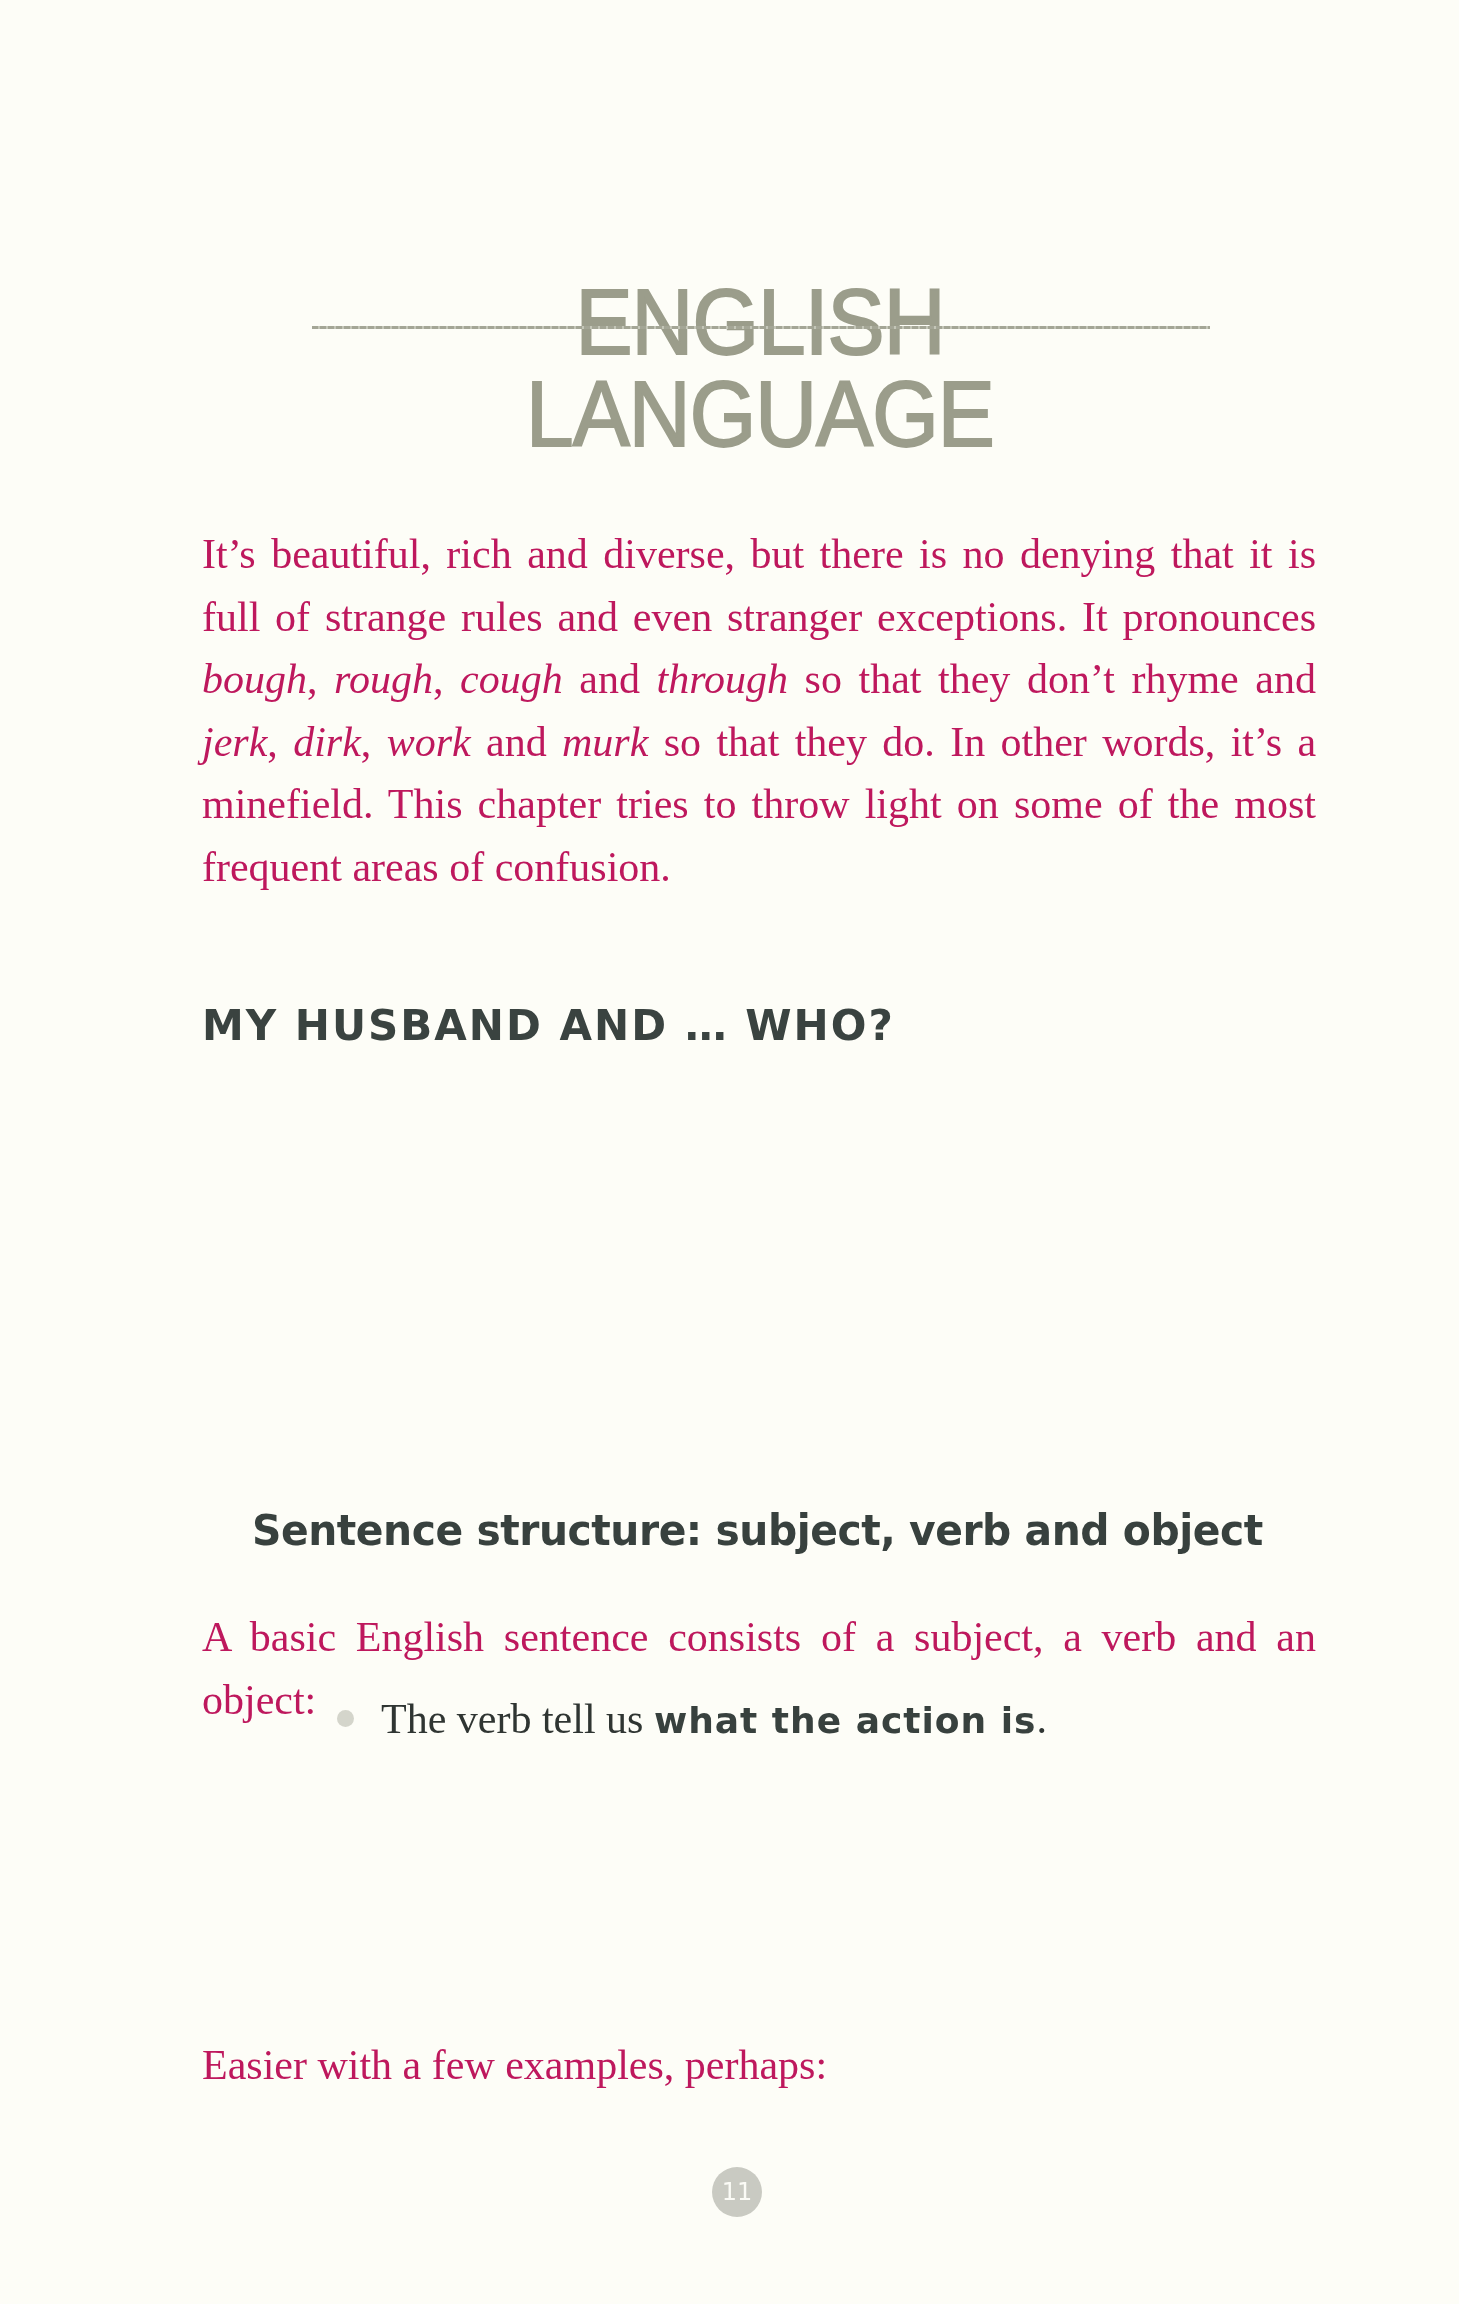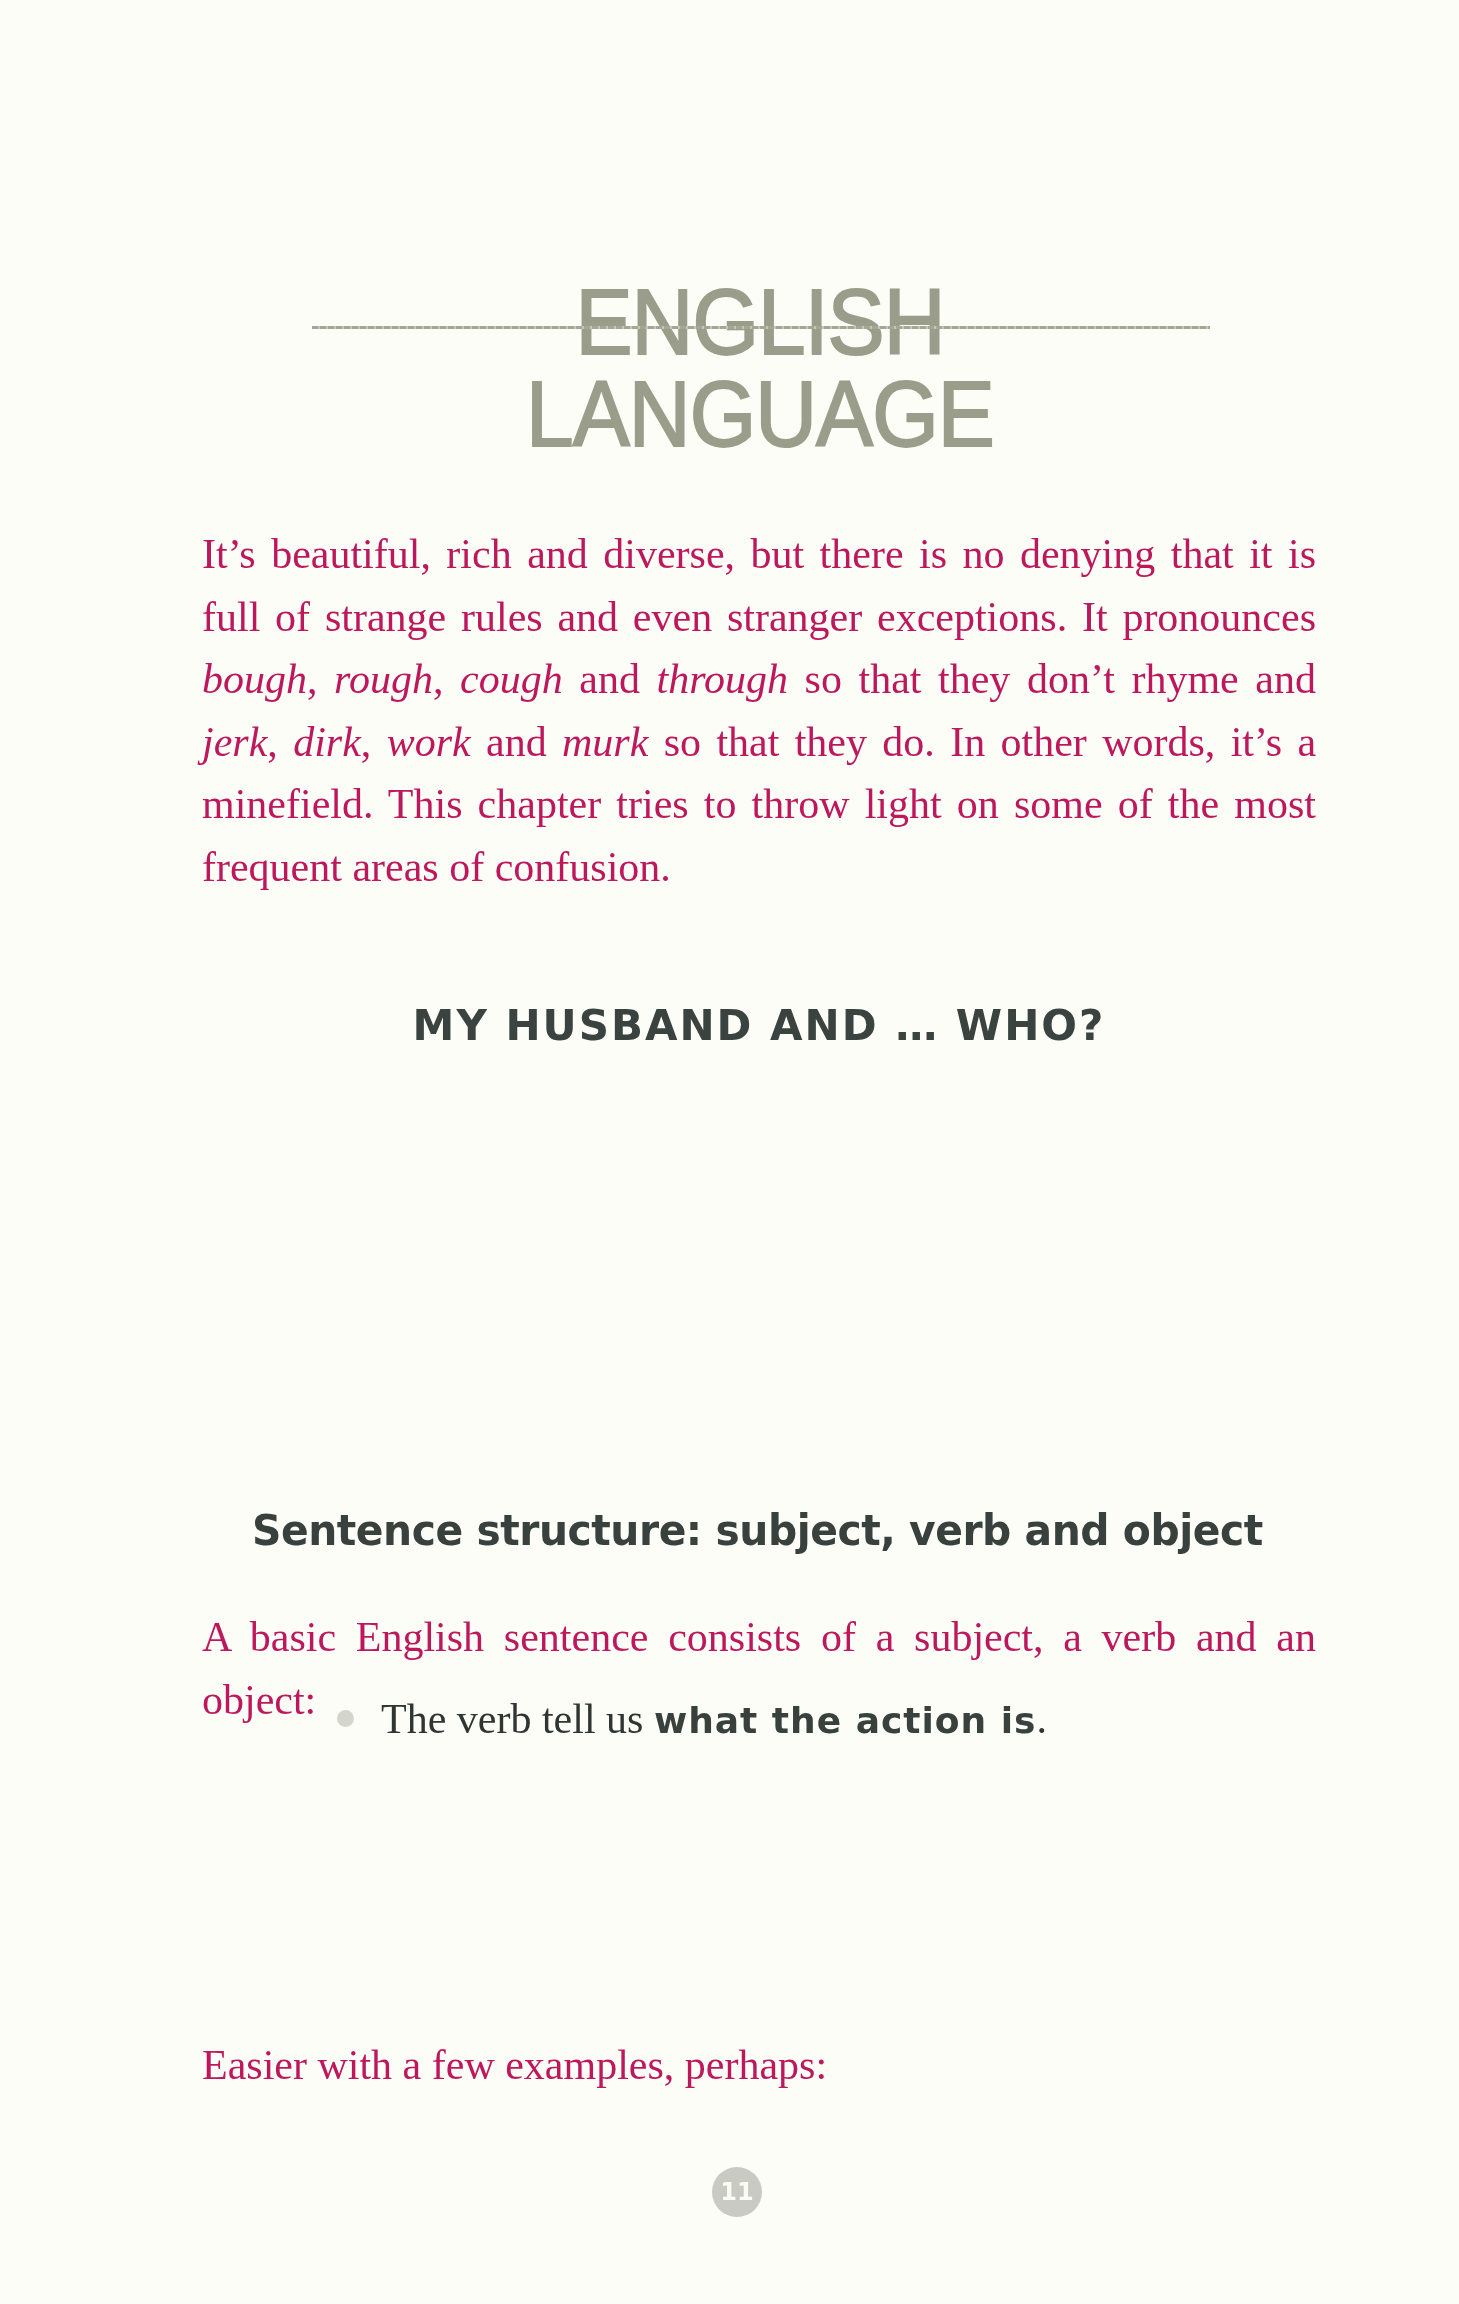--- a/index.html
+++ b/index.html
@@ -42,21 +42,20 @@
     text-align-last: left;
     color: #be185d;
   }
   .body-text p { margin: 0; }
   .body-text .indent { text-indent: 48px; }
   .intro { top: 523px; }
   .section-heading {
     position: absolute;
     left: 202px; top: 966px;
     width: 1114px;
-    text-align: center;
     font-family: "DejaVu Sans", "Liberation Sans", sans-serif;
     font-weight: bold;
     font-size: 42px;
     letter-spacing: 2px;
     color: #3a4340;
     line-height: 1.2;
   }
   .pronouns { top: 1092px; }
   .subheading {
     position: absolute;
@@ -102,21 +101,21 @@
   }
   .easier { top: 2034px; }
   .page-number {
     position: absolute;
     left: 712px; top: 2167px;
     width: 50px; height: 50px;
     border-radius: 50%;
     background: #c9cac2;
     color: #fbfbf6;
     font-family: "DejaVu Sans", "Liberation Sans", sans-serif;
-    font-weight: bold;
+    font-weight: normal;
     font-size: 24px;
     line-height: 50px;
     text-align: center;
   }
 </style>
 </head>
 <body>
 
 <h1 class="page-title">ENGLISH LANGUAGE</h1>
 <div class="title-rule"></div>

